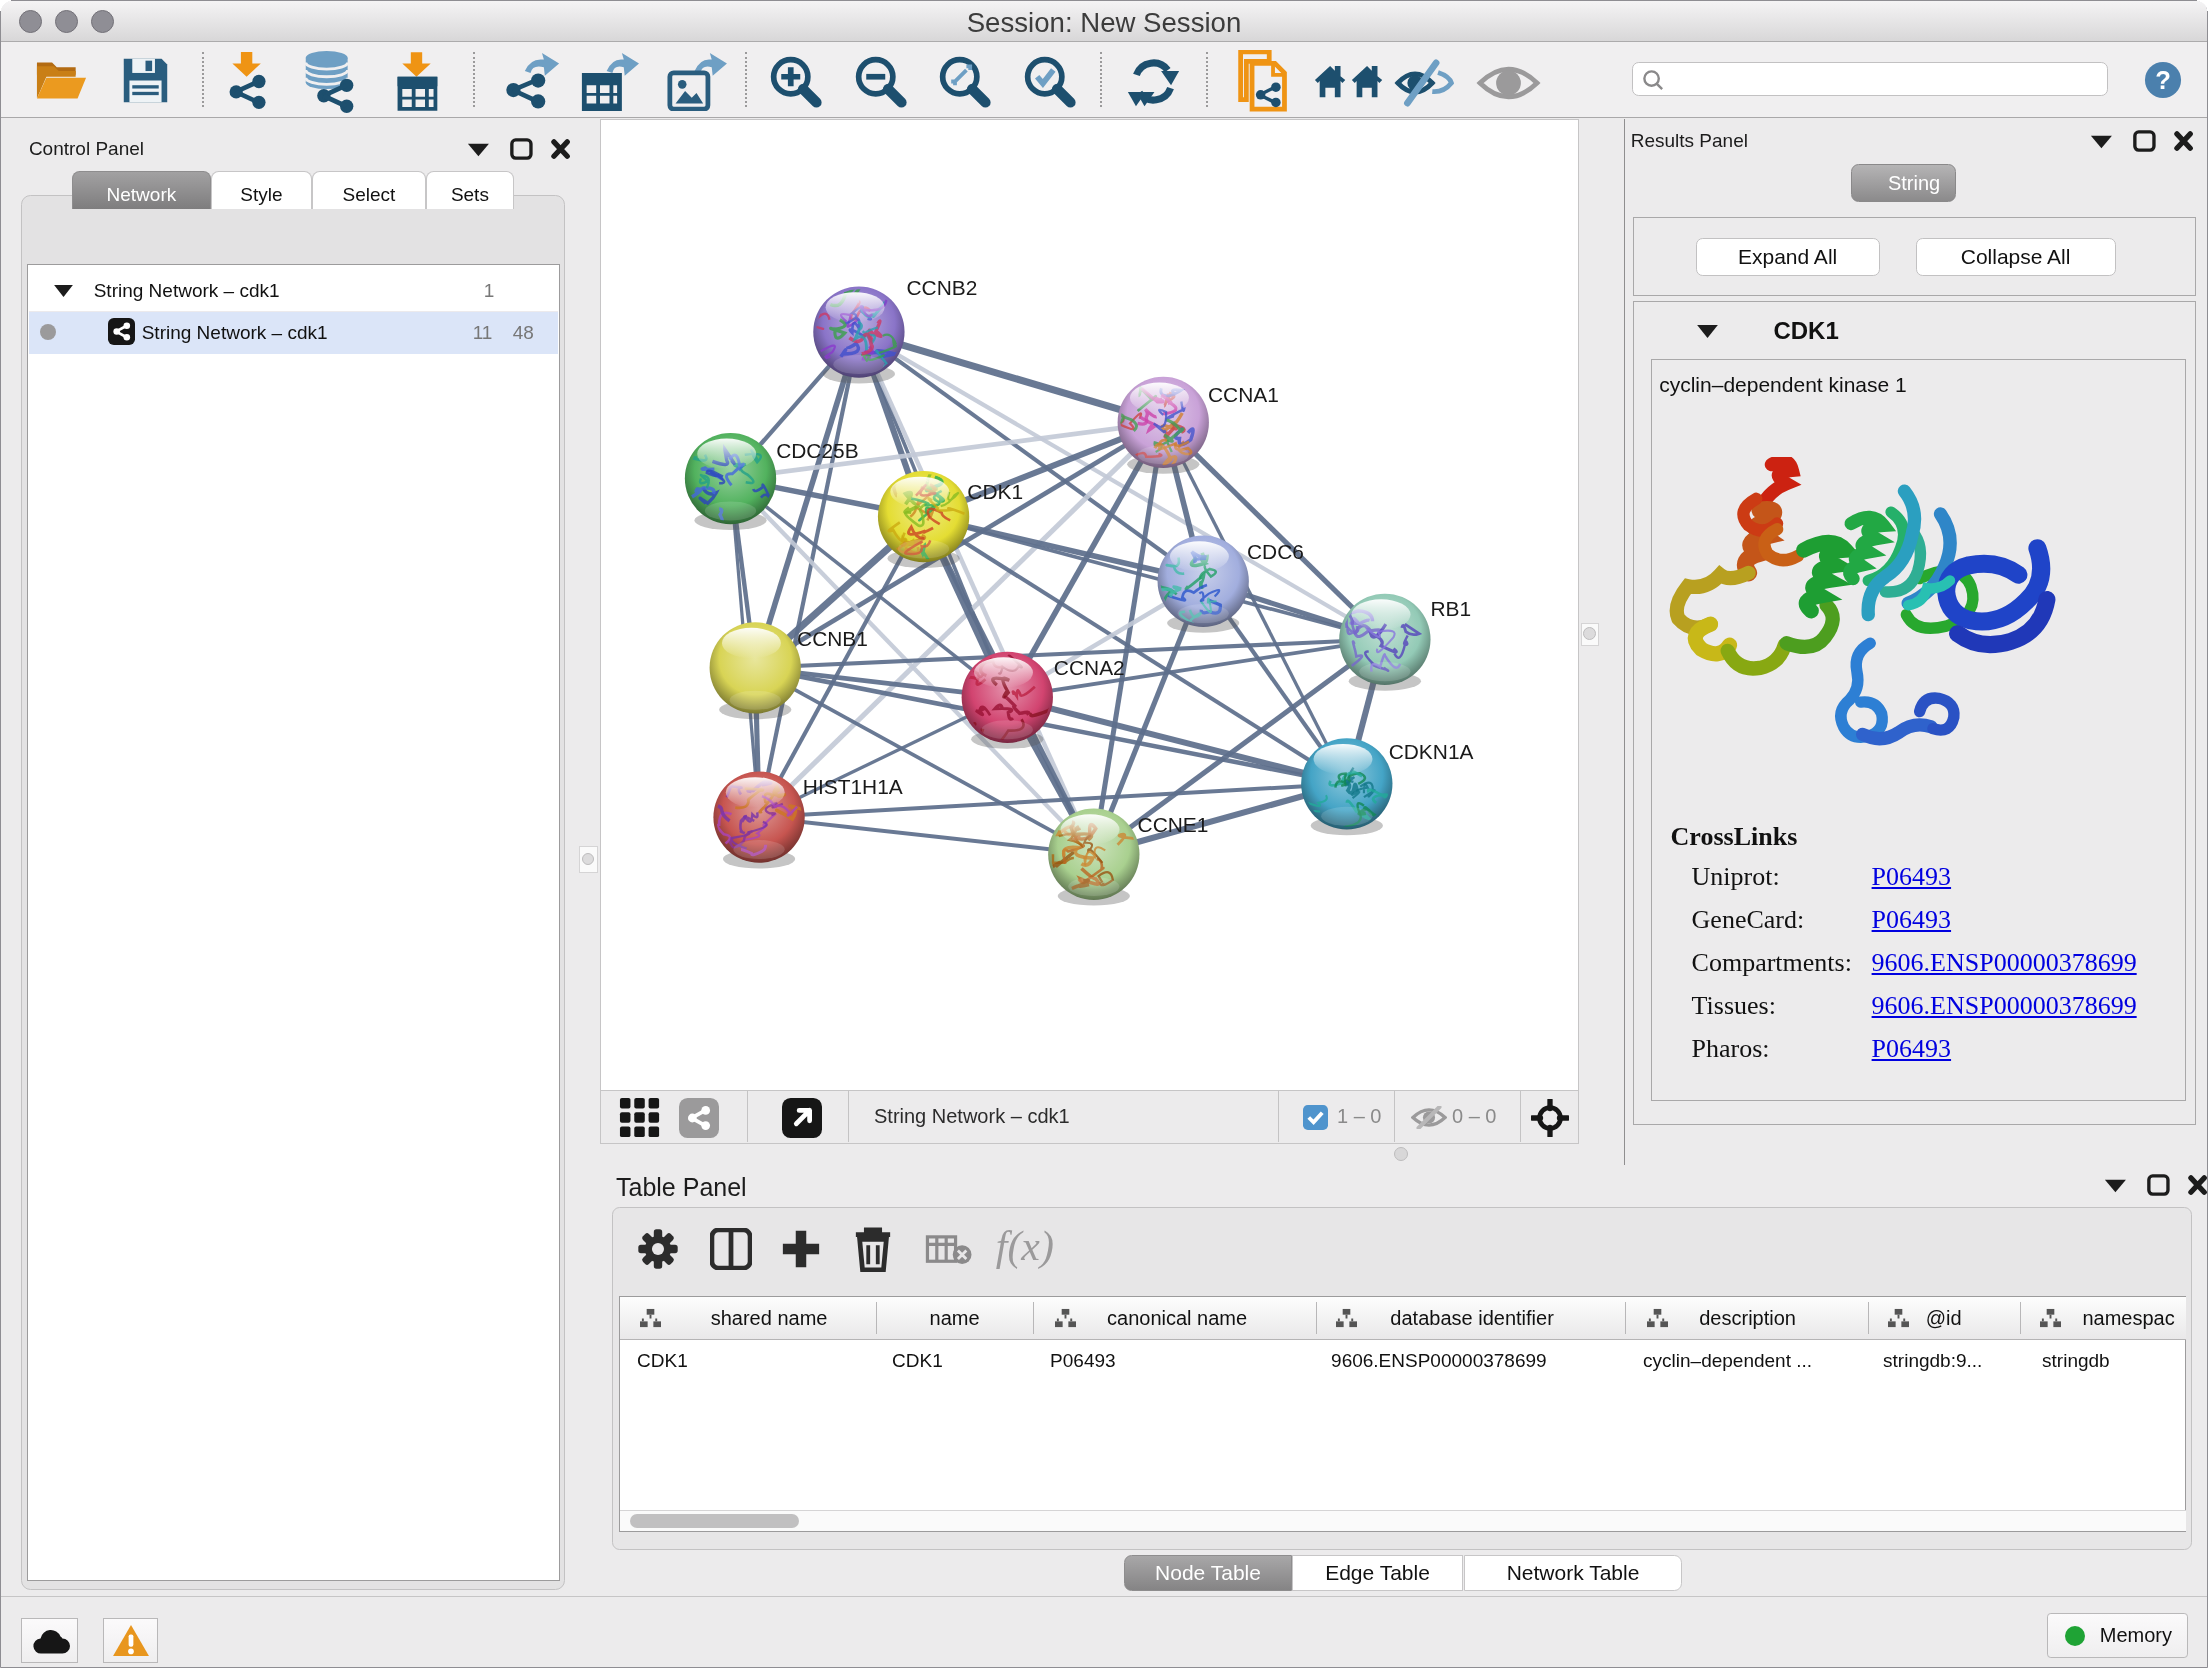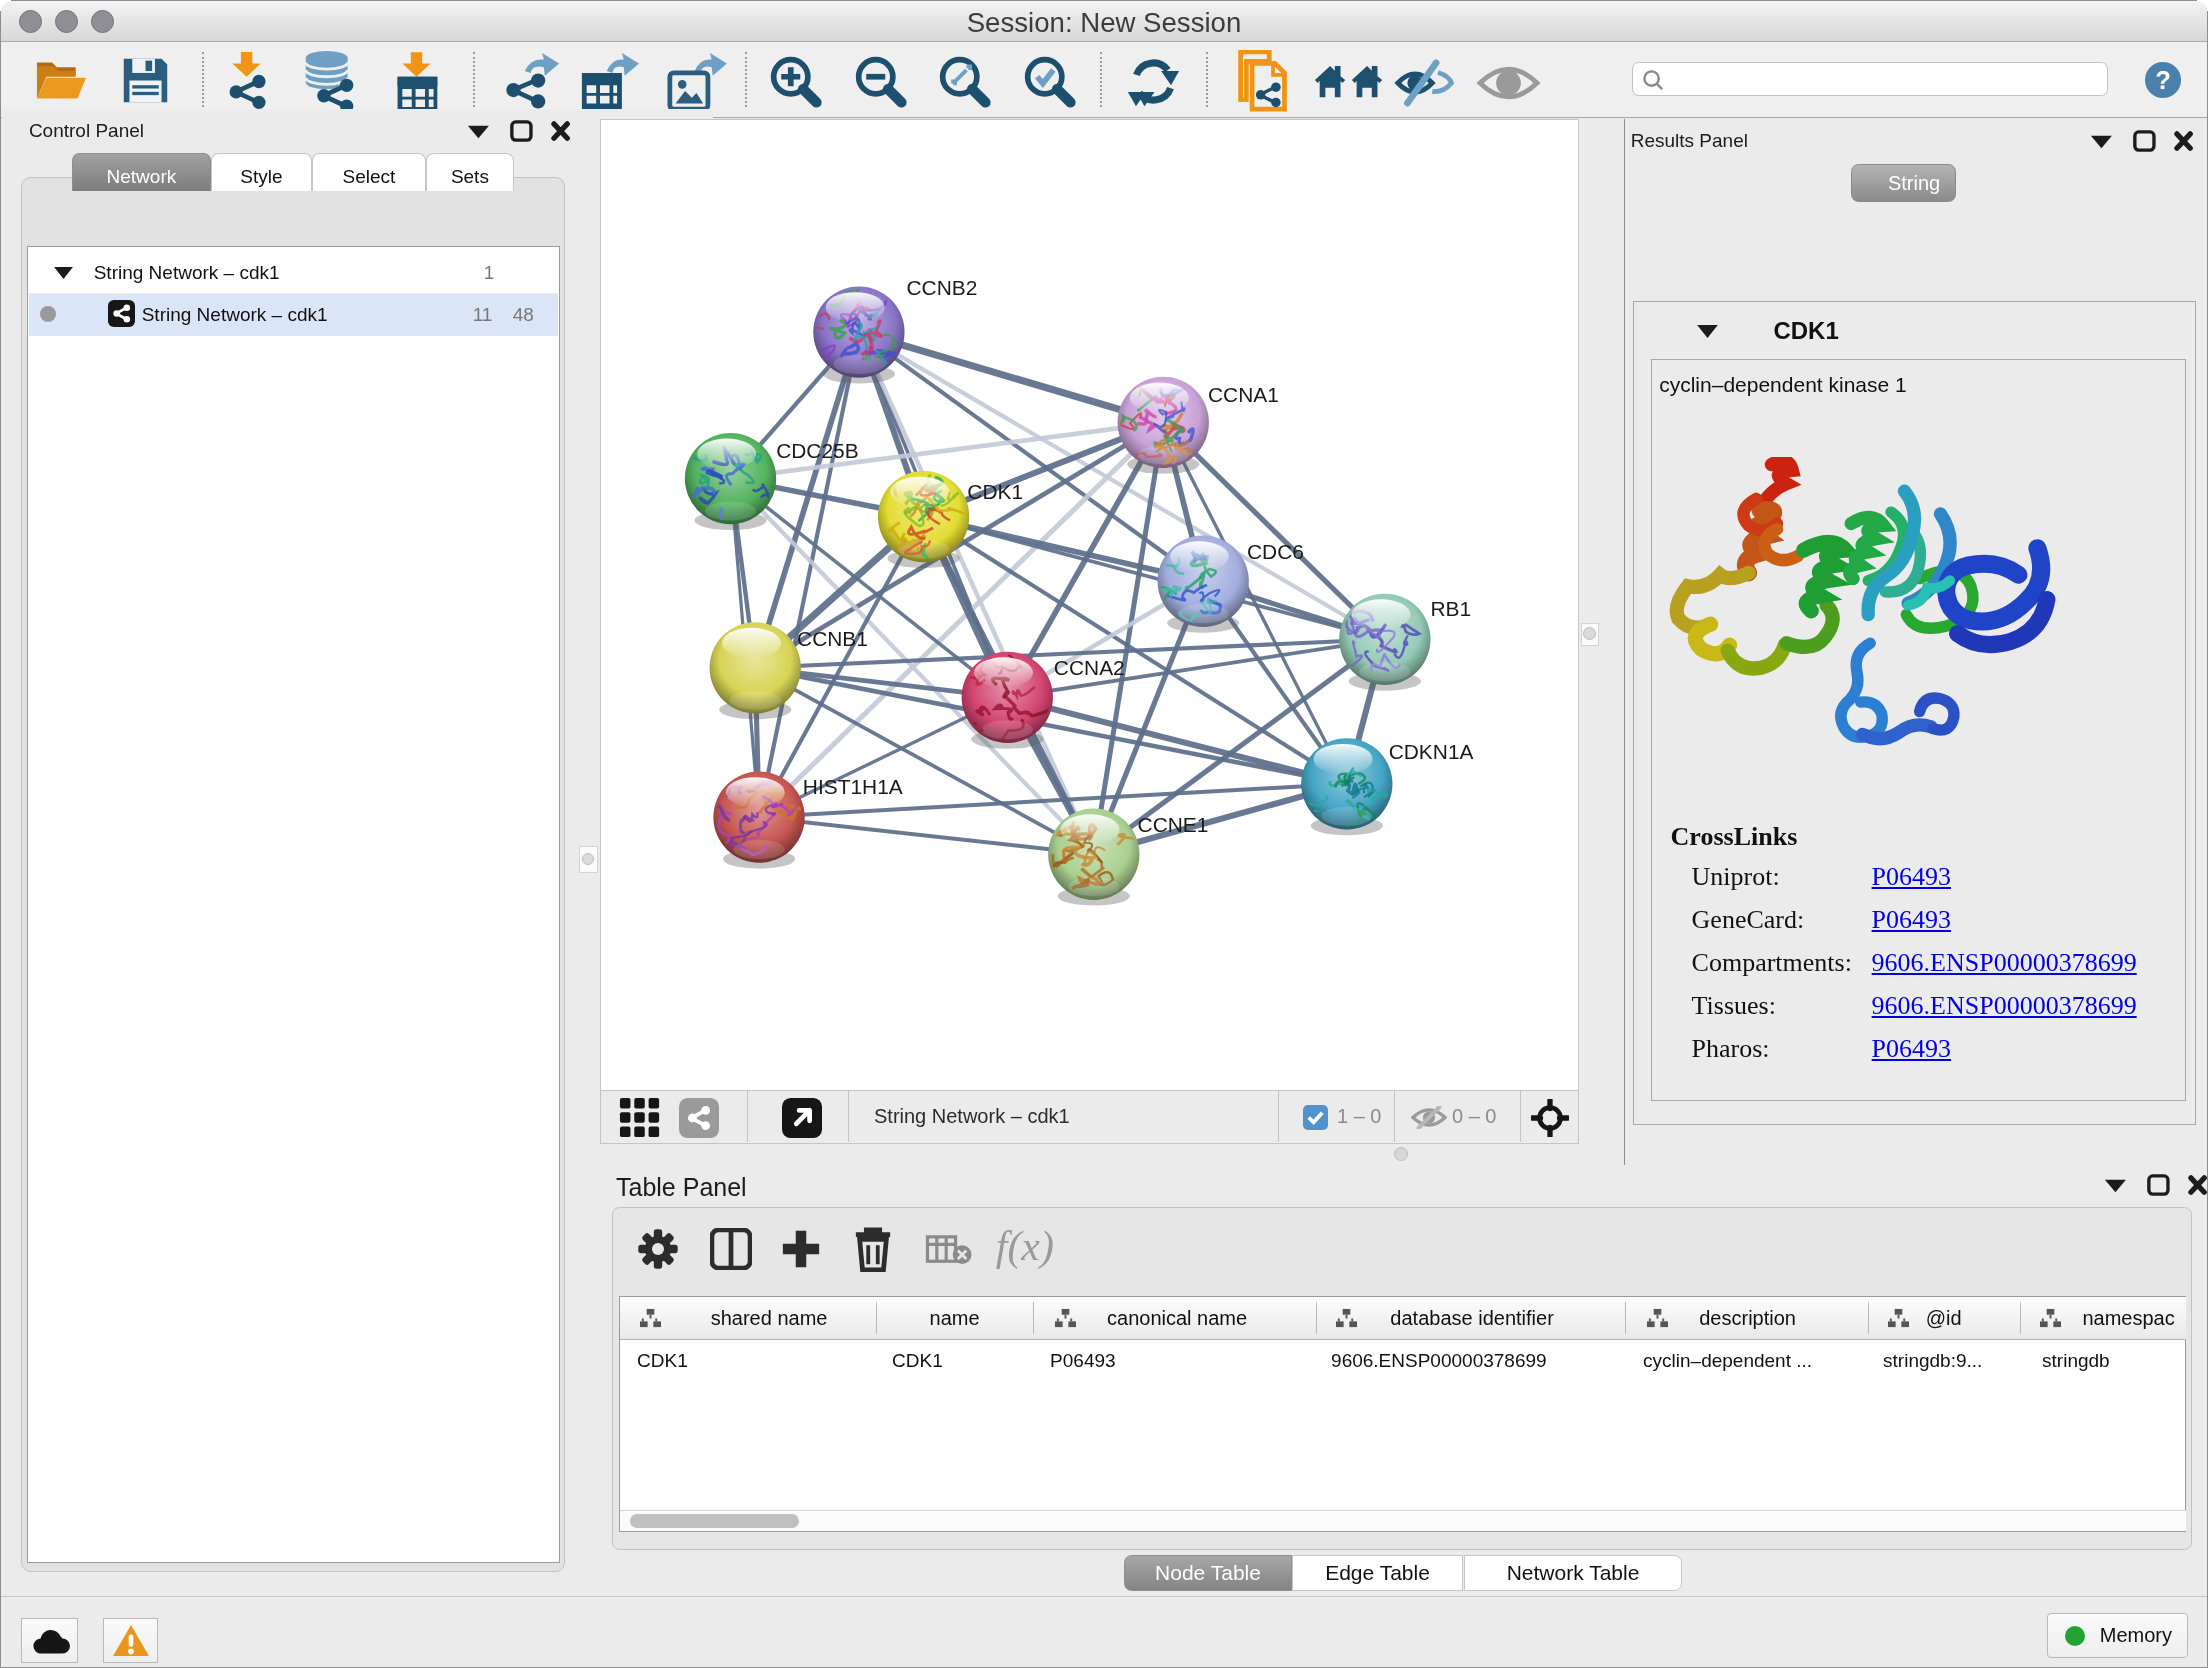--- a/index.html
+++ b/index.html
@@ -19,21 +19,21 @@
 
 #toolbar { left:0; top:42px; width:2208px; height:76px; background:#f0eff0;
   border-bottom:1px solid #a9a8a9; }
 .tsep { position:absolute; top:9.5px; height:55px; width:0;
   border-left:2.9px dotted #9b9a9b; }
 #searchbox { position:absolute; left:1632px; top:20px; width:476px; height:34px;
   background:#fff; border:1.9px solid #c2c1c2; border-radius:6.7px; }
 #searchbox svg { position:absolute; left:7.6px; top:4.8px; }
 
 
-#cpanel { left:1.9px; top:109px; width:711px; height:1481px; background:#ecebec; }
+#cpanel { left:1.9px; top:127px; width:711px; height:1481px; background:#ecebec; }
 #cpanel-title { position:absolute; left:27px; top:10.5px; font-size:19px; color:#1c1c1c; }
 .winbtns { position:absolute; top:11.4px; }
 .tab { position:absolute; top:44px; height:38px; border:1px solid #c7c6c7; border-bottom:none;
   border-radius:7.6px 7.6px 0 0; background:#fff; color:#111; font-size:19px;
   text-align:center; line-height:46px; z-index:3; }
 .tab.sel { background:linear-gradient(#a2a1a2,#7e7d7e); color:#fff; border-color:#8e8d8e; }
 #cp-box { position:absolute; left:19px; top:68px; width:544px; height:1395px;
   background:#e3e2e3; border:1px solid #c3c2c3; border-radius:9.5px; }
 #cp-bar { position:absolute; left:4.8px; top:25px; width:533px; height:42px; }
 #cp-list { position:absolute; left:4.8px; top:68px; width:533px; height:1317px;
@@ -733,20 +733,24 @@
 <div class="abs" style="left:1394px;top:1147px;width:14.3px;height:14.3px;border-radius:50%;background:#d8d7d8;border:1px solid #bdbcbd;"></div>
 
 <div class="abs" id="rpanel">
   <div id="rp-title">Results Panel</div>
   <svg class="winbtns" style="left:464px;" width="107" height="23" viewBox="0 0 112 24">
     <path d="M2 6 h22 l-11 13 Z" fill="#1c1c1c"></path>
     <rect x="48" y="2" width="20" height="19" rx="4" fill="none" stroke="#1c1c1c" stroke-width="3.5"></rect>
     <path d="M92 4 l14 15 M106 4 l-14 15" stroke="#1c1c1c" stroke-width="5.5" stroke-linecap="round"></path>
   </svg>
   <div id="stringtab">String</div>
+  <div id="rp-box1">
+    <div class="rbtn" style="left:62px; width:184px;">Expand All</div>
+    <div class="rbtn" style="left:282px; width:200px;">Collapse All</div>
+  </div>
   <div id="rp-box2">
     <svg style="position:absolute; left:62px; top:21px;" width="23" height="16" viewBox="0 0 24 17">
         <path d="M1 2 L23 2 L12 16 Z" fill="#1c1c1c"></path>
       </svg>
     <div style="position:absolute; left:106px; top:15px; width:133px; text-align:center; font-size:24px; font-weight:bold; color:#111;">CDK1</div>
     <div id="rp-inner">
       <div style="position:absolute; left:7.6px; top:13.3px; font-size:21px; color:#111;">cyclin–dependent kinase 1</div>
       <svg style="position:absolute;left:13.3px;top:97px;" width="399" height="323" viewBox="0 0 420 340">
         <g fill="none" stroke-linecap="round">
           <path d="M112 8 q18 -10 22 6 q-26 2 -6 14 q-20 8 -28 28" stroke="#cc2211" stroke-width="14"></path>

